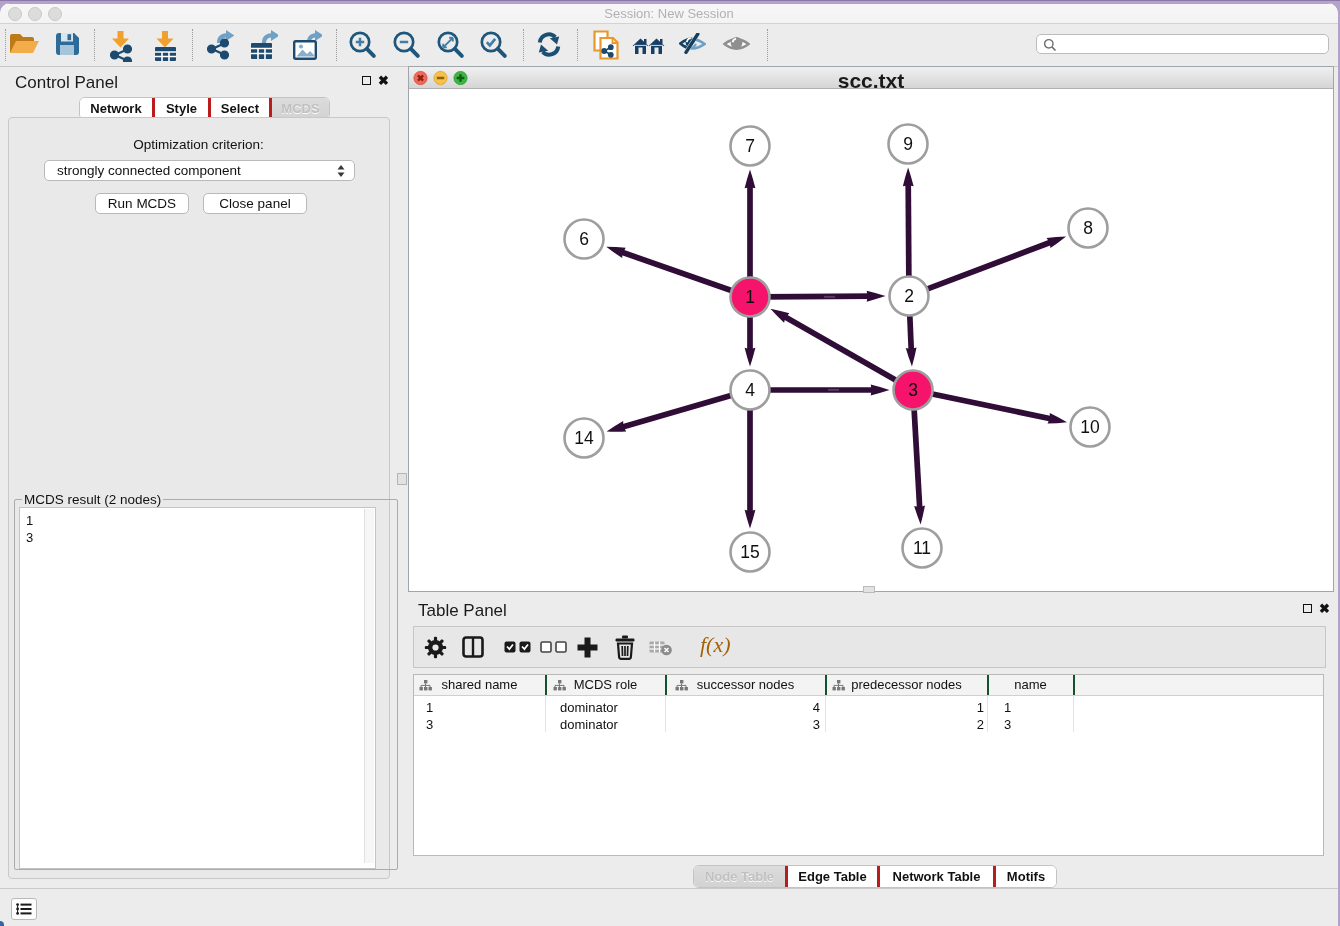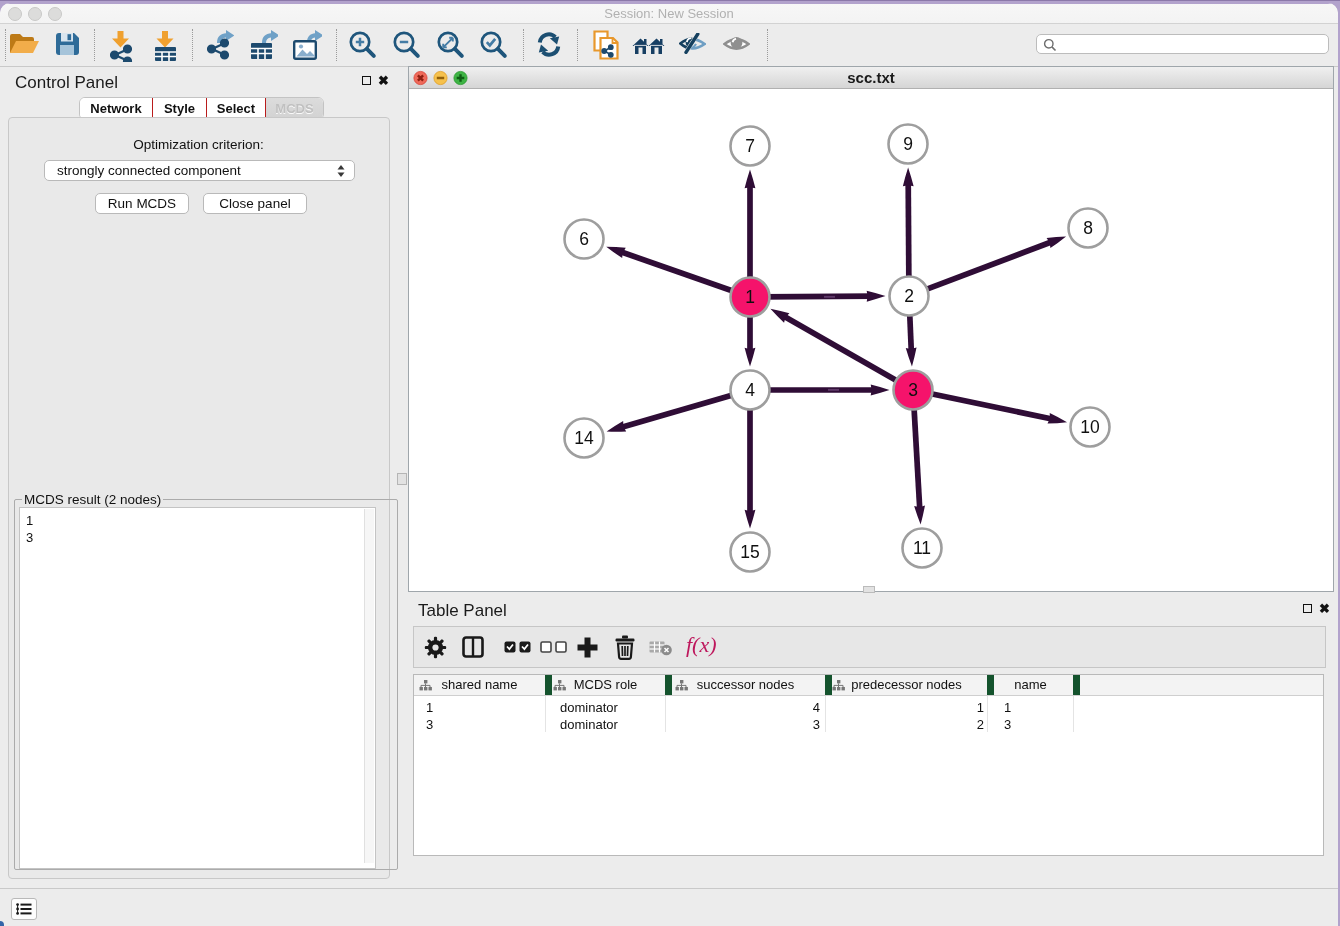--- a/index.html
+++ b/index.html
@@ -16,47 +16,47 @@
 .sep{position:absolute;top:5px;height:32px;width:0;border-left:1px dotted #9b9b9b;}
 .ticon{position:absolute;top:6px;}
 #search{position:absolute;left:1036px;top:10px;width:291px;height:18px;background:#fff;
  border:1px solid #bcbcbc;border-radius:5px;}
 
 #cphead{position:absolute;left:0px;top:64px;width:392px;height:33px;}
 .paneltitle{font-size:17px;color:#1a1a1a;}
 .float-ic{position:absolute;width:7px;height:7px;border:1.5px solid #111;}
 .x-ic{font-size:13px;font-weight:bold;color:#111;line-height:10px;}
 .tabs{position:absolute;display:flex;height:21px;border:1px solid #c3c3c3;border-radius:6px;overflow:hidden;background:#fff;}
-.tab{font-size:13px;color:#111;text-align:center;line-height:21px;border-right:1px solid #b91c1c;background:#fff;font-weight:600;}
+.tab{font-size:13px;color:#111;text-align:center;line-height:21px;border-right:3px solid #b91c1c;background:#fff;font-weight:600;}
 .tab:last-child{border-right:none;}
 .tab.sel{background:linear-gradient(#dcdcdc,#d2d2d2);color:#c0c0c0;text-shadow:0 1px 0 #fafafa;}
 #cppanel{position:absolute;left:8px;top:114px;width:380px;height:760px;background:#e9e9e9;
  border:1px solid #c8c8c8;border-radius:4px;}
 #optlabel{position:absolute;left:0;top:134px;width:397px;text-align:center;font-size:13.5px;color:#111;}
 #combo{position:absolute;left:44px;top:157px;width:297px;height:19px;background:#fff;border:1px solid #b9b9b9;border-radius:5px;
  font-size:13.5px;color:#111;line-height:19px;padding-left:12px;box-sizing:content-box;}
 .btn{position:absolute;height:19px;background:#fff;border:1px solid #b9b9b9;border-radius:5px;
  font-size:13.5px;color:#111;text-align:center;line-height:19px;}
 #mcdsbox{position:absolute;left:14px;top:496px;width:364px;height:369px;border:1px solid #ababab;border-radius:2px;padding-left:18px;}
 #mcdslabel{position:absolute;left:7px;top:-8px;background:#e9e9e9;padding:0 2px;font-size:13.5px;color:#111;}
 #mcdstext{position:absolute;left:4px;top:7px;width:349px;height:356px;background:#fff;border:1px solid #c4c4c4;
  font-size:13px;color:#111;line-height:17px;padding:4px 0 0 6px;}
 #mcdsscroll{position:absolute;right:1px;top:1px;width:9px;height:354px;background:#f6f6f6;border-left:1px solid #e0e0e0;}
 #vgrip{position:absolute;left:397px;top:470px;width:8px;height:10px;background:#e2e2e2;border:1px solid #b5b5b5;}
 
 #netframe{position:absolute;left:408px;top:63px;width:924px;height:524px;border:1px solid #9fa6ab;background:#fff;}
 #nettitle{position:absolute;left:0;top:0;width:100%;height:21px;background:linear-gradient(#f0f0f0,#d5d5d5);border-bottom:1px solid #b0b0b0;}
-#netname{position:absolute;top:1.5px;left:0;width:100%;text-align:center;font-weight:bold;font-size:15px;color:#1a1a1a;}
+#netname{position:absolute;top:1.5px;left:0;width:100%;text-align:center;font-weight:bold;font-size:21px;color:#1a1a1a;}
 #hgrip{position:absolute;left:454px;top:519px;width:10px;height:5px;background:#e2e2e2;border:1px solid #bbb;}
 
 #tphead{position:absolute;left:408px;top:589px;width:932px;height:34px;}
 #tptoolbar{position:absolute;left:413px;top:623px;width:911px;height:40px;background:#e7e7e7;border:1px solid #c6c6c6;}
 #tablebox{position:absolute;left:413px;top:671px;width:909px;height:180px;background:#fff;border:1px solid #b9b9b9;}
 #thead{position:absolute;left:0;top:0;width:909px;height:20px;background:#f3f3f3;border-bottom:1px solid #cfcfcf;}
-.th{position:absolute;top:0;height:20px;border-right:7px solid #14532d;font-size:13px;color:#111;text-align:center;line-height:20px;}
+.th{position:absolute;top:0;height:20px;border-right:2px solid #14532d;font-size:13px;color:#111;text-align:center;line-height:20px;}
 .colline{position:absolute;top:21px;width:0;height:36px;border-right:1px solid #e4e4e4;}
 .td{position:absolute;font-size:13px;color:#111;height:16px;line-height:16px;}
 .btabs{position:absolute;display:flex;height:21px;border:1px solid #c3c3c3;border-radius:6px;overflow:hidden;background:#fff;}
 #statusbar{position:absolute;left:0;top:885px;width:1338px;height:38px;background:#ececec;border-top:1px solid #c9c9c9;}
 #listbtn{position:absolute;left:11px;top:9px;width:24px;height:20px;background:#fdfdfd;border:1px solid #b9b9b9;border-radius:3px;}
 #membtn{position:absolute;right:8px;top:8px;width:67px;height:20px;background:#fdfdfd;border:1px solid #b9b9b9;border-radius:4px;
  font-size:12px;color:#111;line-height:20px;text-align:center;margin-top:44px;}
 </style>
 </head>
 <body>
@@ -347,21 +347,21 @@
    <rect x="0.5" y="0.5" width="15" height="11" rx="1" fill="#a9a9a9"></rect>
    <g stroke="#fff" stroke-width="1.2">
     <line x1="0.5" y1="4" x2="15.5" y2="4"></line>
           <line x1="0.5" y1="8" x2="15.5" y2="8"></line>
     <line x1="5.5" y1="0.5" x2="5.5" y2="11.5"></line>
           <line x1="10.5" y1="0.5" x2="10.5" y2="11.5"></line>
    </g>
    <circle cx="17.5" cy="9" r="5.3" fill="#8b8b8b"></circle>
    <path d="M15.5 7 l4 4 m0-4 l-4 4" stroke="#fff" stroke-width="1.5"></path>
   </svg>
-  <div class="abs" style="left:272px;top:5px;font-family:'Liberation Serif',serif;font-style:italic;font-size:22px;color:#be185d;">f(x)</div>
+  <div class="abs" style="left:286px;top:5px;font-family:'Liberation Serif',serif;font-style:italic;font-size:22px;color:#a16207;">f(x)</div>
  </div>
  <div id="tablebox">
   <div id="thead">
    <div class="th" style="left:0;width:131px;">shared name</div>
    <div class="th" style="left:132px;width:119px;">MCDS role</div>
    <div class="th" style="left:252px;width:159px;">successor nodes</div>
    <div class="th" style="left:412px;width:161px;">predecessor nodes</div>
    <div class="th" style="left:574px;width:85px;">name</div>
    <svg class="abs" style="left:5px;top:4px;" width="13" height="13" viewBox="0 0 13 13">
           <g fill="#777">
@@ -409,20 +409,26 @@
   <div class="td" style="left:146px;top:25px;">dominator</div>
   <div class="td" style="left:252px;top:25px;width:154px;text-align:right;">4</div>
   <div class="td" style="left:412px;top:25px;width:158px;text-align:right;">1</div>
   <div class="td" style="left:590px;top:25px;">1</div>
   <div class="td" style="left:12px;top:42px;">3</div>
   <div class="td" style="left:146px;top:42px;">dominator</div>
   <div class="td" style="left:252px;top:42px;width:154px;text-align:right;">3</div>
   <div class="td" style="left:412px;top:42px;width:158px;text-align:right;">2</div>
   <div class="td" style="left:590px;top:42px;">3</div>
  </div>
+ <div class="btabs" style="left:693px;top:862px;">
+  <div class="tab sel" style="width:91px;">Node Table</div>
+  <div class="tab" style="width:89px;">Edge Table</div>
+  <div class="tab" style="width:113px;">Network Table</div>
+  <div class="tab" style="width:60px;">Motifs</div>
+ </div>
  <div id="statusbar">
   <div id="listbtn">
         <svg class="abs" style="left:4px;top:4px;" width="16" height="12" viewBox="0 0 16 12">
           <g fill="#1a1a1a">
             <rect x="1.1" y="1.6" width="1" height="8.8"></rect>
             <circle cx="1.6" cy="1.6" r="1.4"></circle>
             <circle cx="1.6" cy="6" r="1.4"></circle>
             <circle cx="1.6" cy="10.4" r="1.4"></circle>
             <rect x="4.5" y="0.6" width="11" height="2"></rect>
             <rect x="4.5" y="5" width="11" height="2"></rect>

